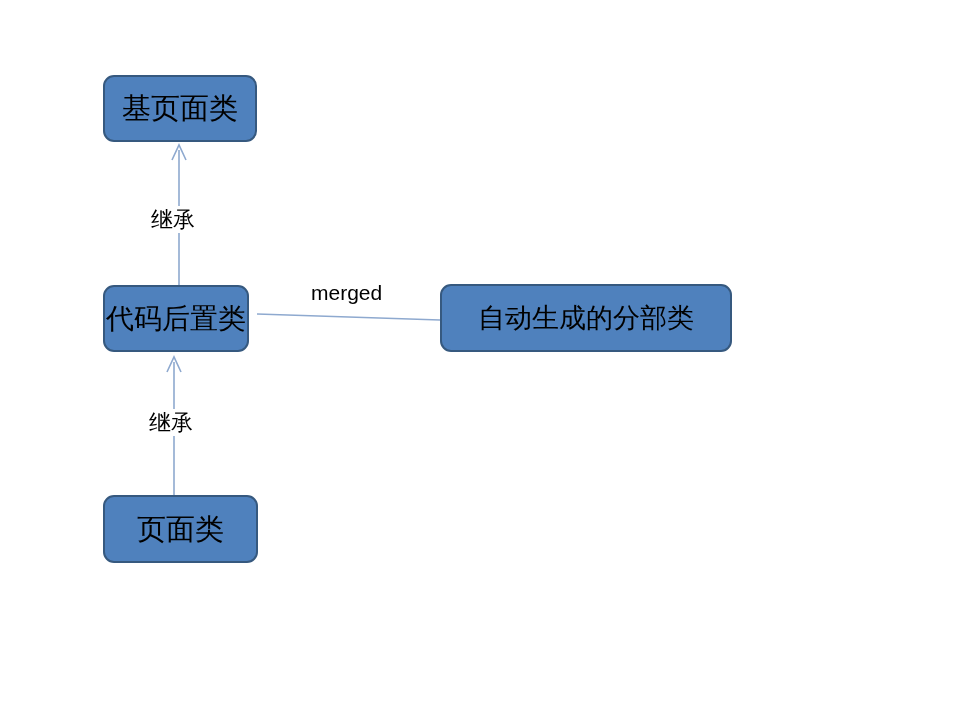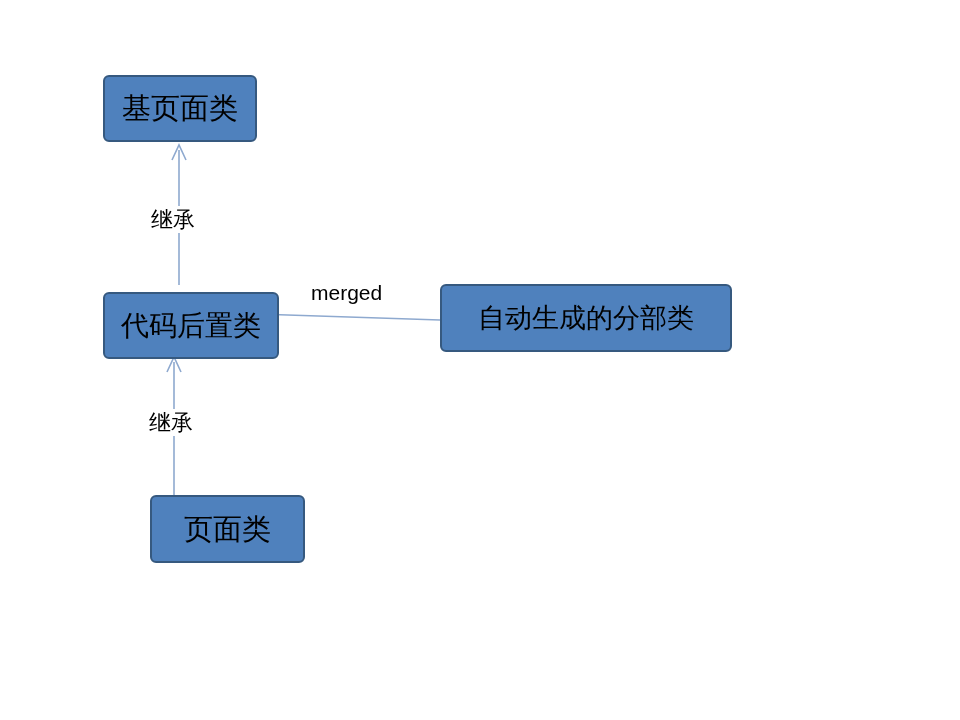--- a/index.html
+++ b/index.html
@@ -27,29 +27,29 @@
     fill: none;
   }
   .node {
     position: absolute;
     display: flex;
     align-items: center;
     justify-content: center;
     box-sizing: border-box;
     background: var(--node-fill, #4f81bd);
     border: 2.5px solid var(--node-border, #36597f);
-    border-radius: 6px;
+    border-radius: 11px;
     color: var(--text, #000);
     white-space: nowrap;
     line-height: 1;
   }
   .node-base   { left: 103px; top: 75px;  width: 154px; height: 67px; font-size: 29px; }
-  .node-code   { left: 103px; top: 292px; width: 176px; height: 67px; font-size: 28px; }
+  .node-code   { left: 103px; top: 285px; width: 146px; height: 67px; font-size: 28px; }
   .node-auto   { left: 440px; top: 284px; width: 292px; height: 68px; font-size: 27px; }
-  .node-page   { left: 103px; top: 495px; width: 155px; height: 68px; font-size: 29px; margin-left: 47px; }
+  .node-page   { left: 103px; top: 495px; width: 155px; height: 68px; font-size: 29px; }
   .edge-label {
     position: absolute;
     color: var(--text, #000);
     line-height: 1.15;
     white-space: nowrap;
   }
   .label-inherit {
     font-size: 22px;
     background: var(--bg, #ffffff);
     padding: 1px 2px;

